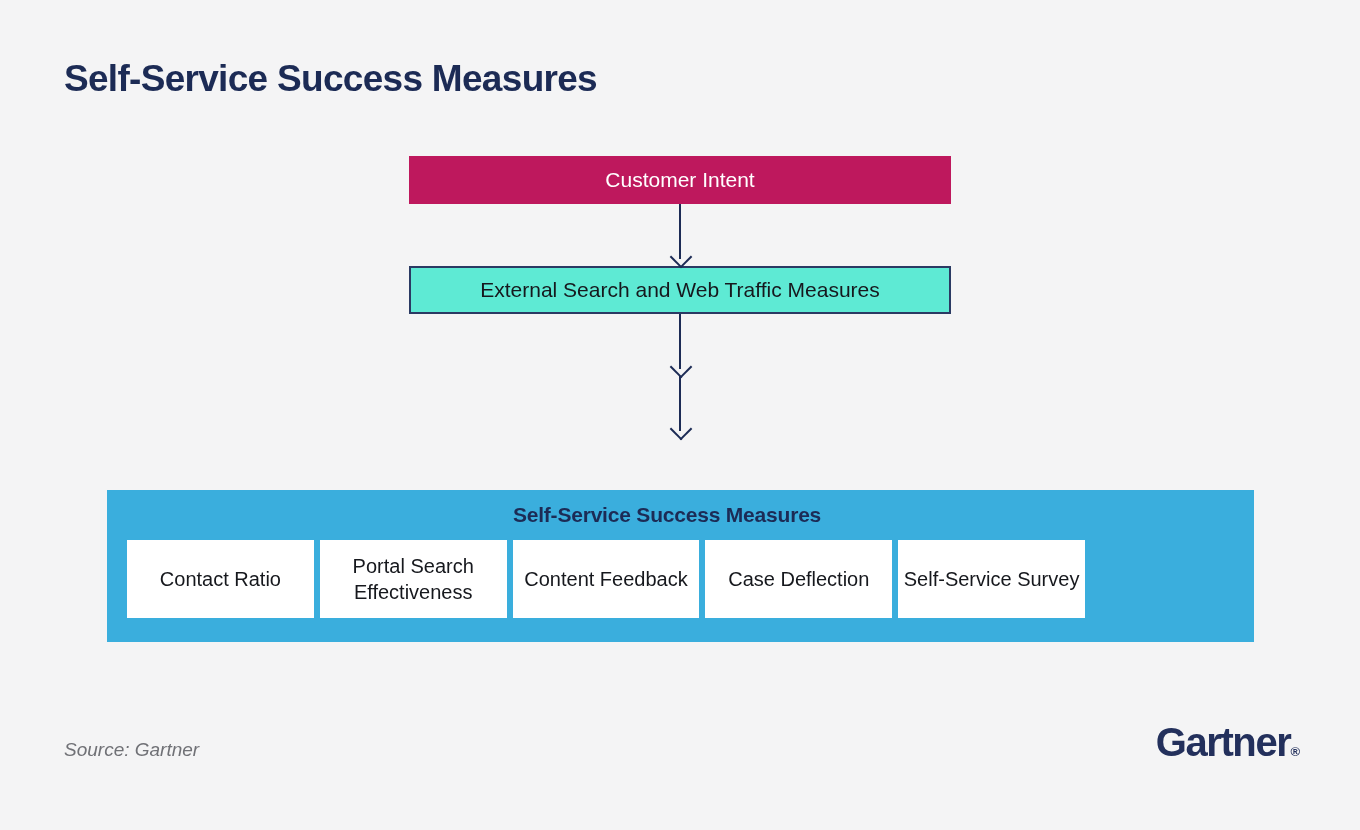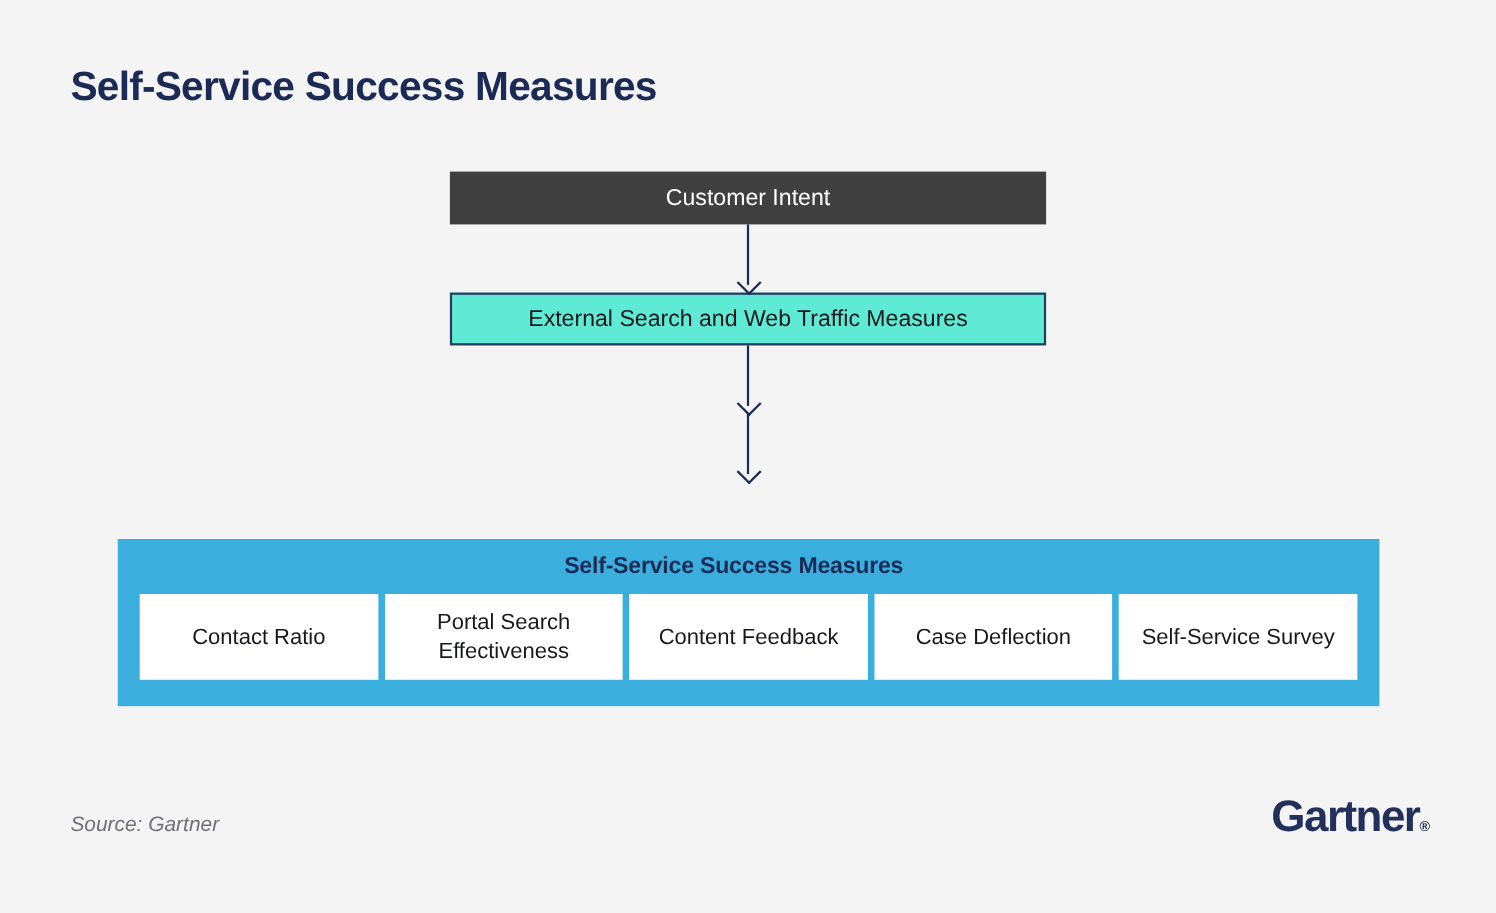--- a/index.html
+++ b/index.html
@@ -41,21 +41,21 @@
     width: 542px;
     height: 48px;
     display: flex;
     align-items: center;
     justify-content: center;
     font-size: 21px;
     line-height: 1.2;
     text-align: center;
   }
   .flow-box.filled {
-    background: #404040;
+    background: #be185d;
     color: #ffffff;
   }
   .flow-box.outlined {
     background: #5eead4;
     color: #16181d;
     border: 2px solid #2b3a63;
   }
 
   .connector {
     width: 542px;
@@ -101,21 +101,21 @@
     text-align: center;
     font-size: 21px;
     font-weight: bold;
     color: #1c2b55;
     letter-spacing: -0.2px;
   }
   #measures-cards {
     position: absolute;
     left: 20px;
     top: 50px;
-    width: 1107px;
+    width: 958px;
     display: flex;
     gap: 6px;
   }
   .measure-card {
     flex: 1 1 0;
     height: 78px;
     background: #ffffff;
     display: flex;
     align-items: center;
     justify-content: center;

